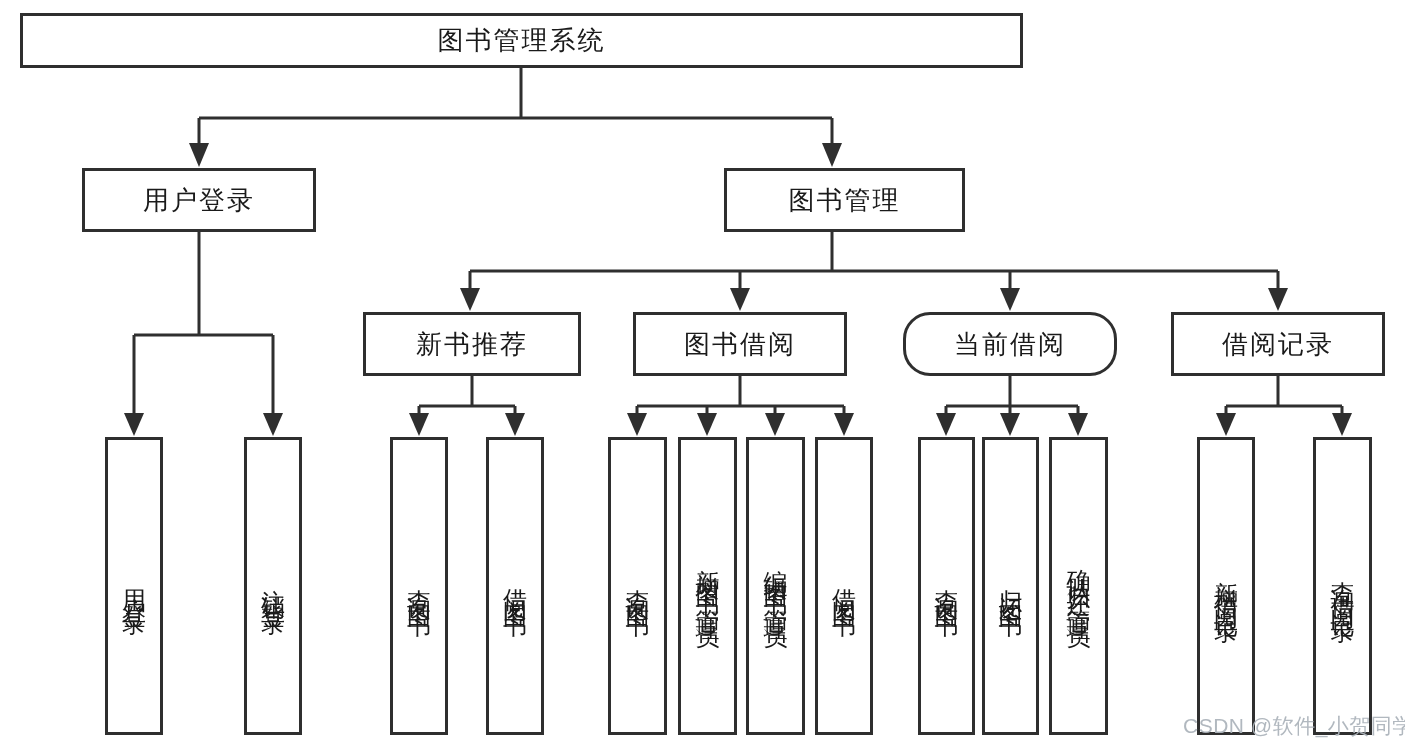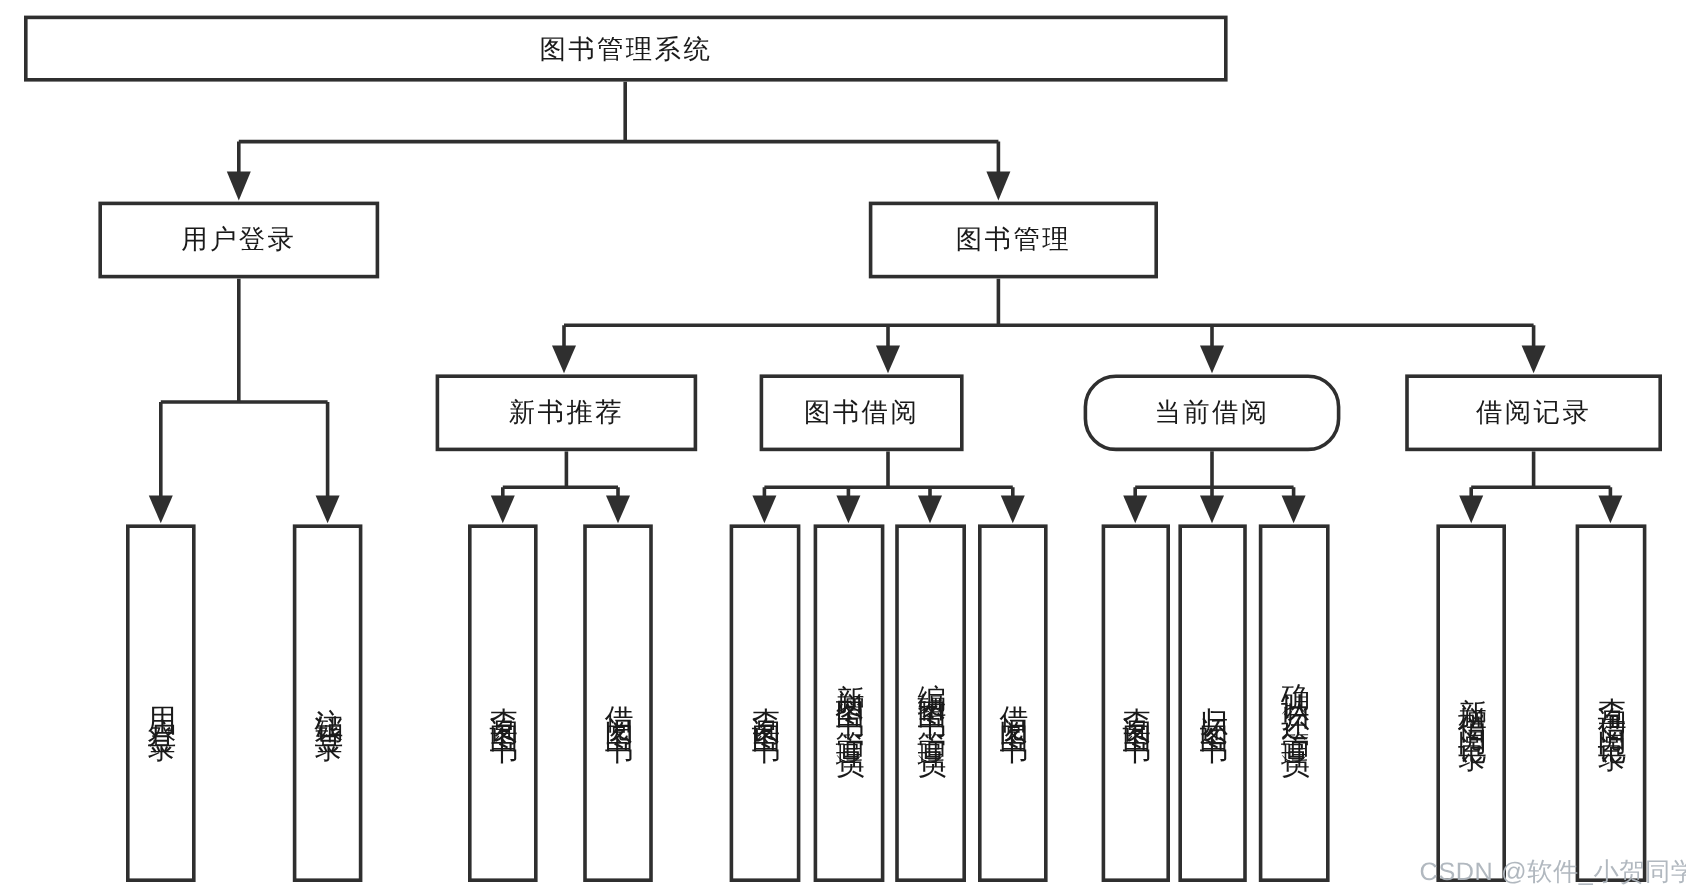--- a/index.html
+++ b/index.html
@@ -26,21 +26,21 @@
     box-sizing: border-box;
     border: 3px solid #2f2f2f;
     background: #ffffff;
     color: #1a1a1a;
     display: flex;
     align-items: center;
     justify-content: center;
     z-index: 2;
   }
   .h-node {
-    font-size: 22px;
+    font-size: 26px;
     letter-spacing: 2px;
     white-space: nowrap;
   }
   .v-node {
     overflow: hidden;
   }
   .v-node .v-text {
     writing-mode: vertical-rl;
     text-orientation: mixed;
     font-size: 24px;
@@ -103,21 +103,21 @@
       <polygon points="1342,436 1332,413 1352,413"></polygon>
     </g>
   </svg>
 
   <div class="node h-node" style="left:20px; top:13px; width:1003px; height:55px;">图书管理系统</div>
 
   <div class="node h-node" style="left:82px; top:168px; width:234px; height:64px;">用户登录</div>
   <div class="node h-node" style="left:712px; top:168px; width:241px; height:64px;margin-left:12px;">图书管理</div>
 
   <div class="node h-node" style="left:363px; top:312px; width:218px; height:64px;">新书推荐</div>
-  <div class="node h-node" style="left:633px; top:312px; width:170px; height:64px;">图书借阅</div>
+  <div class="node h-node" style="left:633px; top:312px; width:214px; height:64px;">图书借阅</div>
   <div class="node h-node" style="left:903px; top:312px; width:214px; height:64px;border-radius:27px;">当前借阅</div>
   <div class="node h-node" style="left:1171px; top:312px; width:214px; height:64px;">借阅记录</div>
 
   <div class="node v-node" style="left:105px; top:437px; width:58px; height:298px;">
     <span class="v-text">用户登录</span>
   </div>
   <div class="node v-node" style="left:244px; top:437px; width:58px; height:298px;">
     <span class="v-text">注销登录</span>
   </div>
 

